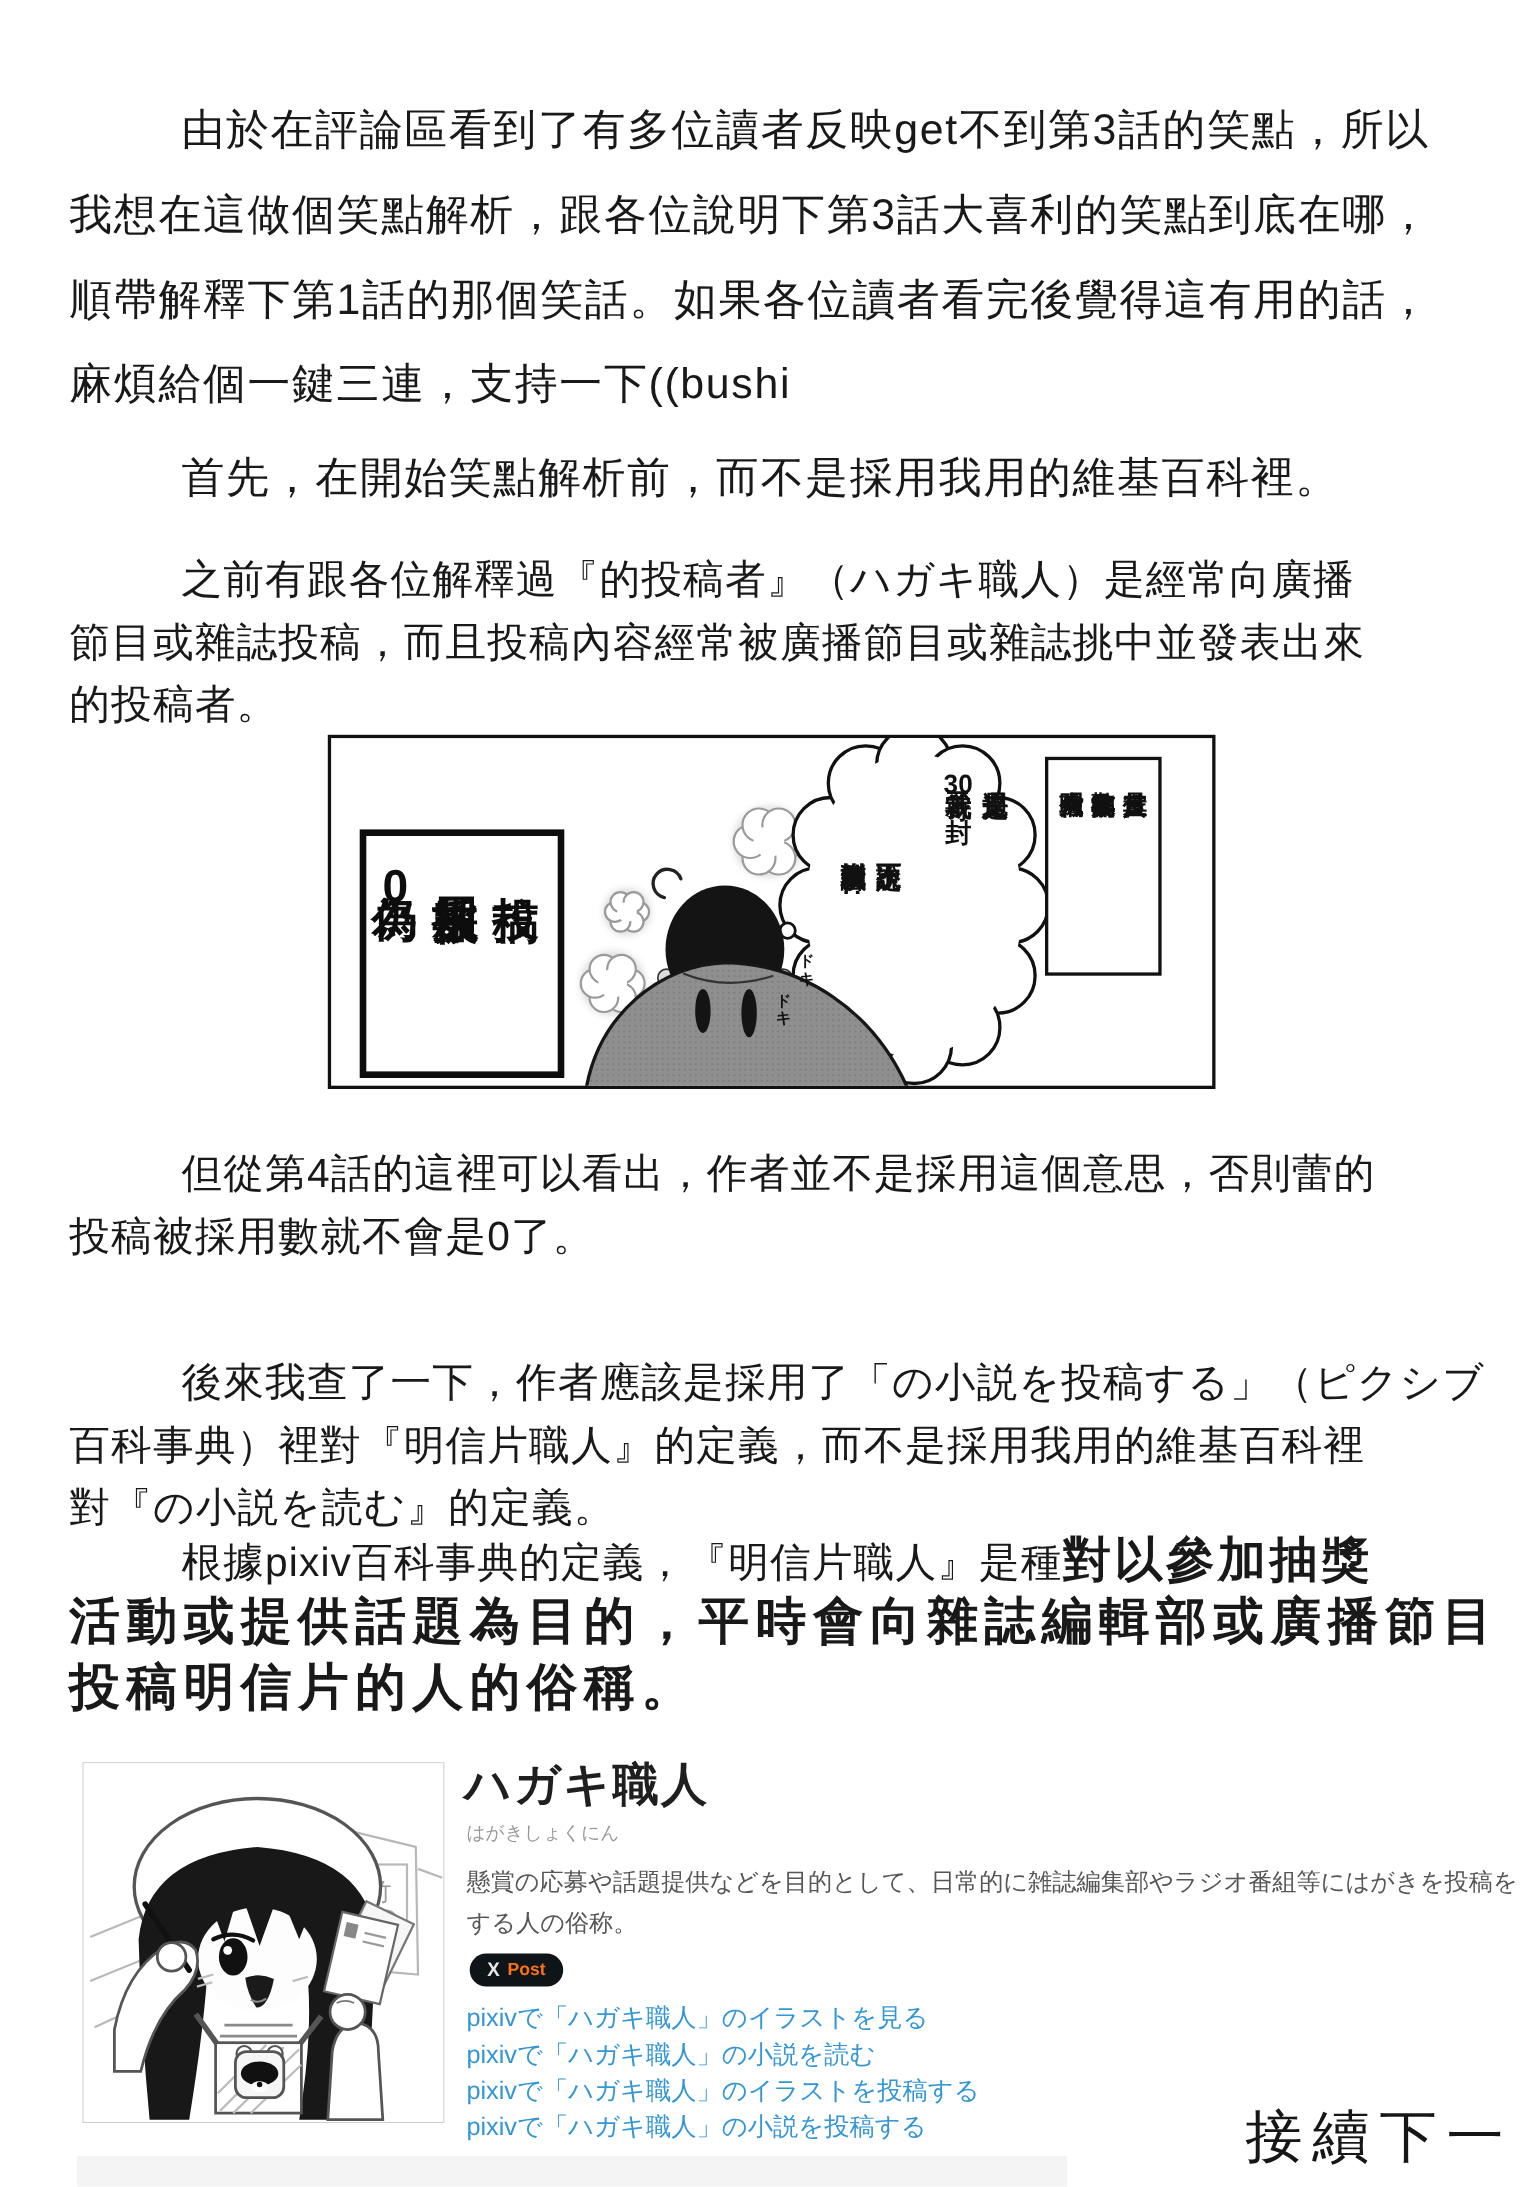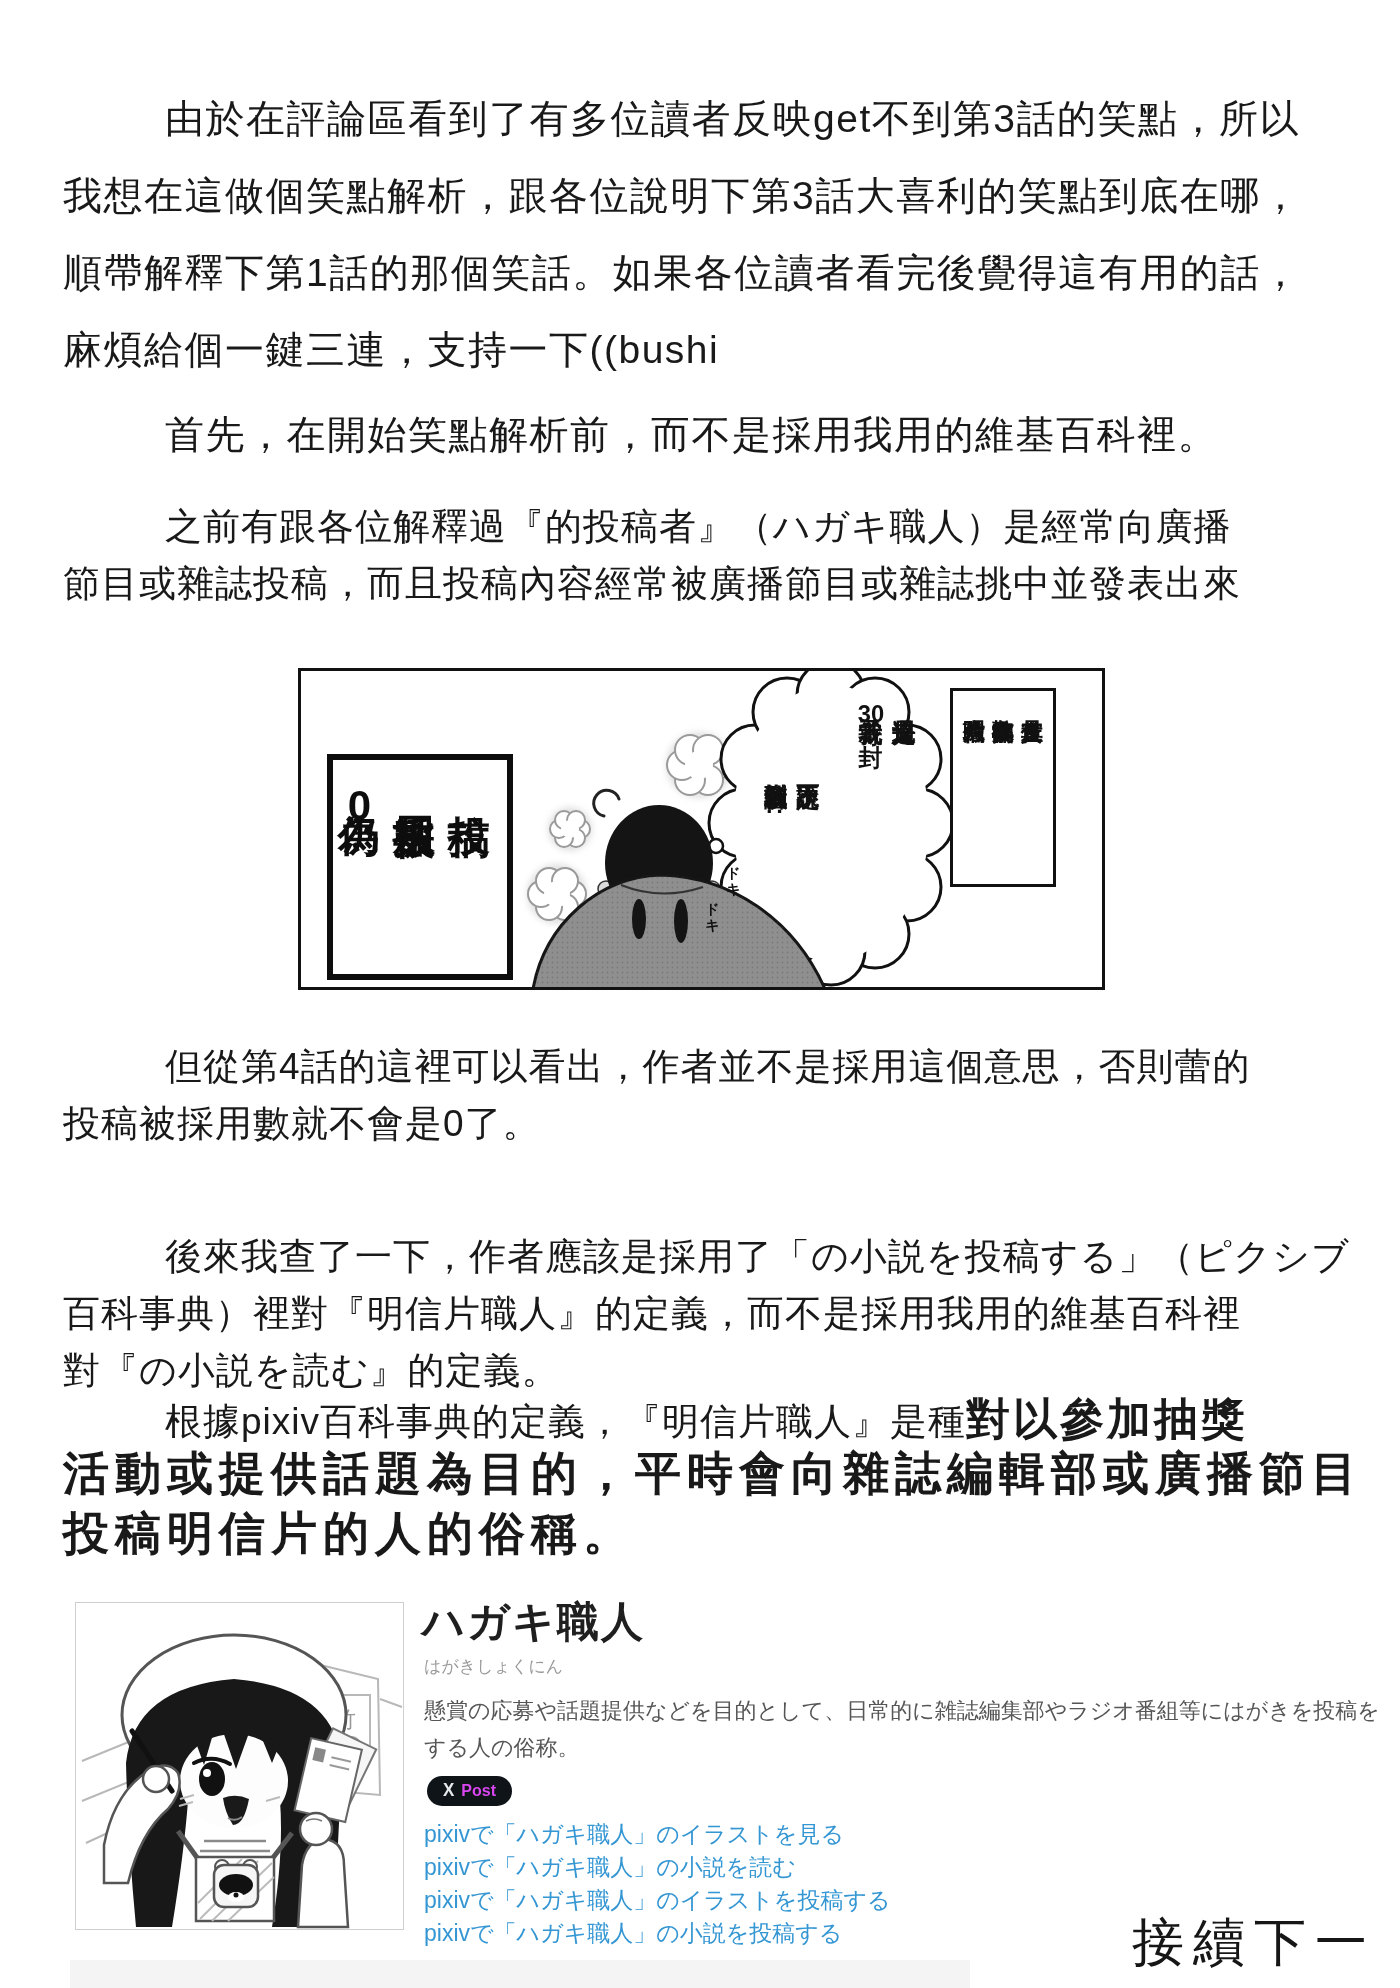--- a/index.html
+++ b/index.html
@@ -28,21 +28,21 @@
   .btxt{position:absolute;color:#111;}
   .btxt .vcol{font-size:24px;font-weight:700;line-height:1.1;margin-left:7px;}
   .sfx{position:absolute;writing-mode:vertical-rl;text-orientation:upright;font-size:14px;font-weight:700;color:#111;}
   
   .thumb{position:absolute;left:75px;top:1602px;width:327px;height:326px;border:1px solid #cfcfcf;background:#fff;box-sizing:content-box;}
   .card-title{position:absolute;left:422px;top:1594px;font-size:42px;font-weight:700;color:#1f1f1f;letter-spacing:2px;}
   .card-reading{position:absolute;left:424px;top:1655px;font-size:17px;color:#9a9a9a;}
   .card-desc{position:absolute;left:424px;top:1692px;width:965px;font-size:22px;line-height:37px;color:#565656;}
   .post-btn{position:absolute;left:427px;top:1776px;height:30px;padding:0 16px;background:#0f1419;border-radius:16px;display:flex;align-items:center;gap:7px;}
   .post-x{color:#e7e9ea;font-weight:800;font-size:17px;transform:scaleY(1.05);}
-  .post-label{color:#d946ef;font-weight:700;font-size:16px;}
+  .post-label{color:#f97316;font-weight:700;font-size:16px;}
   .links{position:absolute;left:424px;top:1818px;}
   .plink{display:block;font-size:23px;line-height:33px;color:#3496d3;text-decoration:none;cursor:pointer;}
   .gray-strip{position:absolute;left:70px;top:1960px;width:900px;height:28px;background:#f4f4f4;}
   .next-page{position:absolute;left:1132px;top:1908px;font-size:52px;letter-spacing:9px;color:#161616;}
 </style>
 </head>
 <body>
 
 <div class="para p-lg" style="top:80px;">
   <div class="ind">由於在評論區看到了有多位讀者反映get不到第3話的笑點，所以</div>
@@ -51,20 +51,21 @@
   <div>麻煩給個一鍵三連，支持一下((bushi</div>
 </div>
 
 <div class="para p-lg" style="top:396px;">
   <div class="ind">首先，在開始笑點解析前，而不是採用我用的維基百科裡。</div>
 </div>
 
 <div class="para p-md" style="top:498px;">
   <div class="ind">之前有跟各位解釋過『的投稿者』（ハガキ職人）是經常向廣播</div>
   <div>節目或雜誌投稿，而且投稿內容經常被廣播節目或雜誌挑中並發表出來</div>
+  <div>的投稿者。</div>
 </div>
 
 <div class="panel">
   <svg width="801" height="316" viewBox="0 0 801 316">
     <defs>
       <pattern id="dots" width="5" height="5" patternUnits="userSpaceOnUse">
         <circle cx="1.5" cy="1.5" r="0.9" fill="#4a4a4a"></circle>
       </pattern>
       <filter id="soft" x="-40%" y="-40%" width="180%" height="180%">
           <feGaussianBlur stdDeviation="3"></feGaussianBlur>

